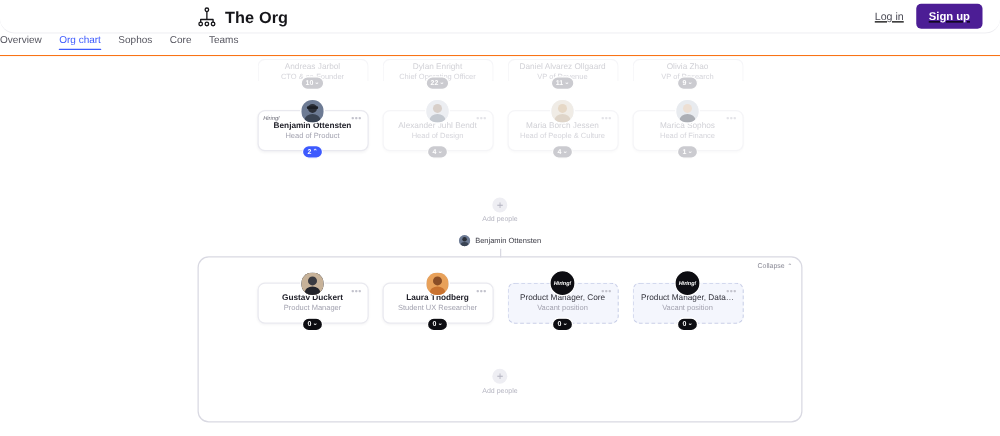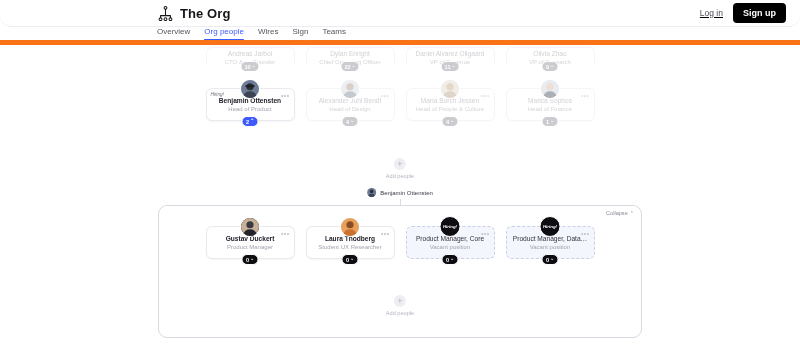--- a/index.html
+++ b/index.html
@@ -25,31 +25,30 @@
   .brand-name {
     font-size: 13px; font-weight: 700; color: #16161a; letter-spacing: .1px;
   }
   .header-right {
     margin-left: auto; display: flex; align-items: center; gap: 10px; text-decoration: underline;
   }
   .login-link {
     font-size: 8.5px; color: #4b4b55; text-decoration: none; cursor: pointer;
   }
   .signup-btn {
-    background: #000000; color: #fff; font-size: 9px; font-weight: 600;
+    background: #4c1d95; color: #fff; font-size: 9px; font-weight: 600;
     border: none; border-radius: 4px; padding: 5px 10px; cursor: pointer;
     font-family: "Liberation Sans", sans-serif;
   }
 
   
   .navbar {
     height: 18px;
-    border-bottom: 5px solid #f97316;
-    padding-left: 157px;
-    display: flex; align-items: flex-end; gap: 14px;
+    border-bottom: 1px solid #f97316;
+    display: flex; align-items: flex-start; gap: 14px;
   }
   .nav-tab {
     font-size: 8px; color: #55555f; cursor: pointer;
     padding-bottom: 4px; position: relative; white-space: nowrap;
   }
   .nav-tab.active { color: #3d5afe; }
   .nav-tab.active::after {
     content: ""; position: absolute; left: 0; right: 0; bottom: 0;
     height: 1.5px; background: #3d5afe; border-radius: 1px;
   }
@@ -206,23 +205,23 @@
     <span class="brand-name">The Org</span>
   </div>
   <div class="header-right">
     <a class="login-link">Log in</a>
     <button class="signup-btn">Sign up</button>
   </div>
 </div>
 
 <div class="navbar">
   <div class="nav-tab">Overview</div>
-  <div class="nav-tab active">Org people</div>
-  <div class="nav-tab">Wires</div>
-  <div class="nav-tab">Sign</div>
+  <div class="nav-tab active">Org chart</div>
+  <div class="nav-tab">Sophos</div>
+  <div class="nav-tab">Core</div>
   <div class="nav-tab">Teams</div>
 </div>
 
 <div class="canvas">
 
   <div class="row row-top">
     <div class="card clipped faded">
       <div class="card-name">Andreas Jarbol</div>
       <div class="card-title">CTO &amp; co-Founder</div>
       <div class="count-badge">

